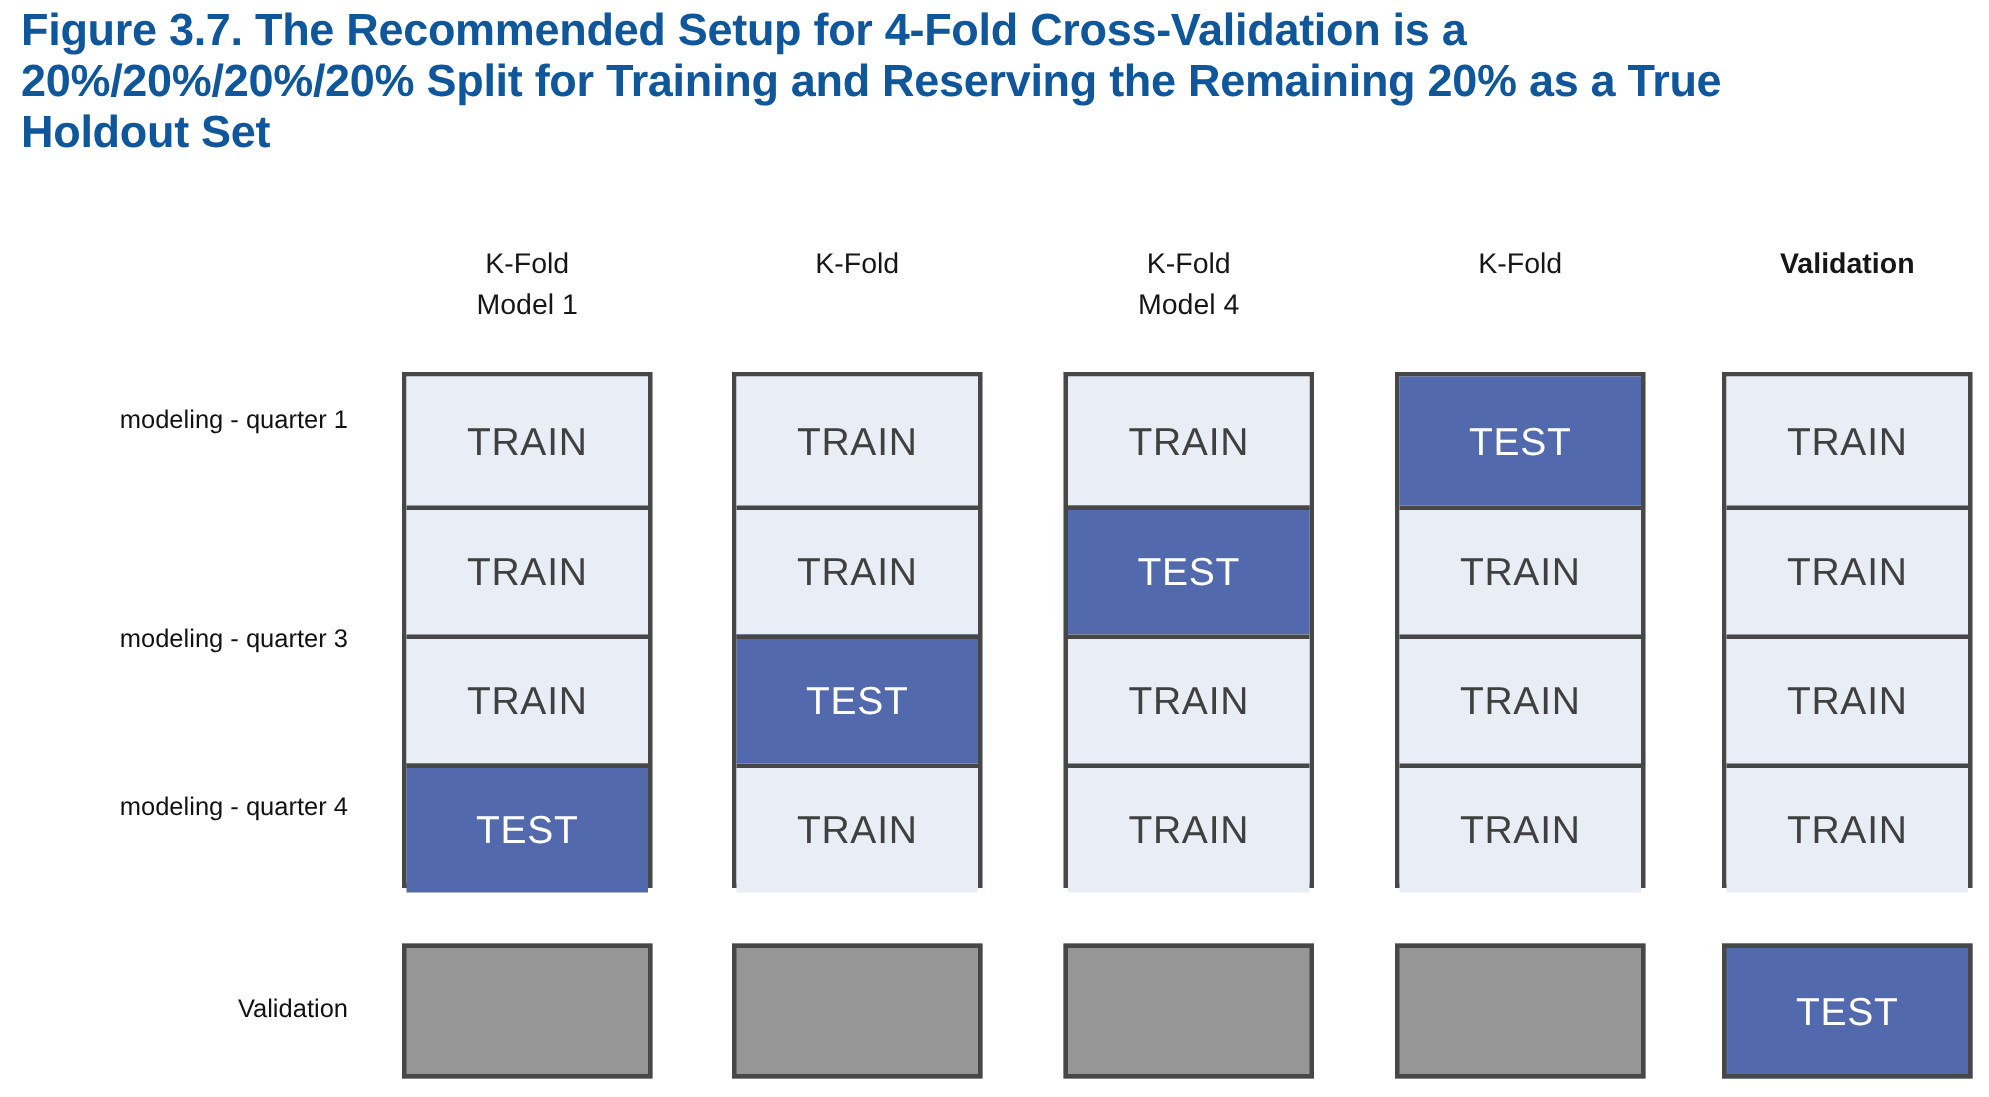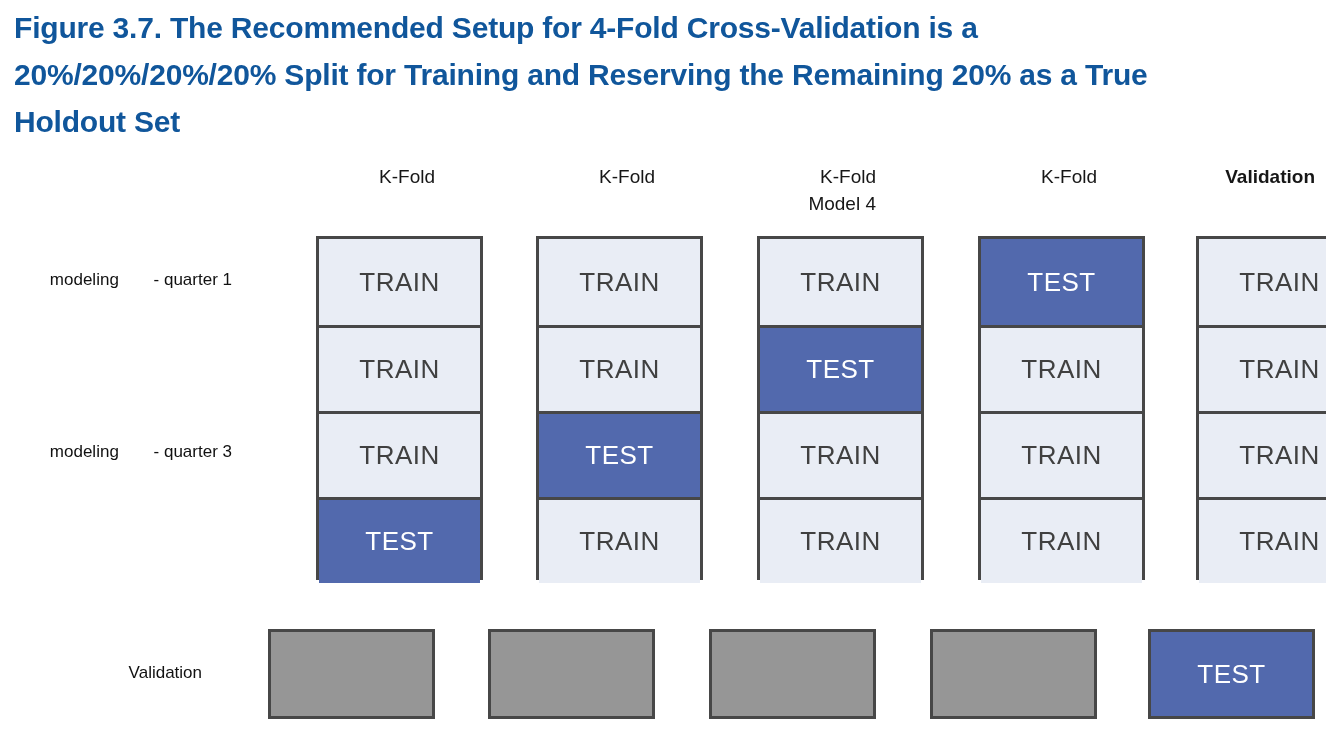--- a/index.html
+++ b/index.html
@@ -19,39 +19,39 @@
   
   #figure-title {
     position: absolute;
     left: 14px;
     top: 4px;
     width: 1180px;
     color: #10569b;
     font-family: "Liberation Sans", sans-serif;
     font-weight: bold;
     font-size: 30px;
-    line-height: 47px;
+    line-height: 34px;
     letter-spacing: -0.2px;
   }
 
   
   #diagram {
     position: absolute;
     left: 0;
     top: 0;
     width: 1326px;
     height: 731px;
   }
 
   
   .col-header {
     position: absolute;
     width: 167px;
     top: 163px;
-    text-align: right;
+    text-align: center;
     font-size: 19px;
     line-height: 27px;
     color: #161616;
     font-family: "Liberation Sans", sans-serif;
   }
   .col-header.emphasis {
     font-weight: bold;
   }
   .col-header .hline { display: block; }
 
@@ -64,33 +64,31 @@
     font-size: 17px;
     color: #111111;
     font-family: "Liberation Sans", sans-serif;
     white-space: nowrap;
   }
   .row-label .strong {
     font-weight: normal;
   }
   .row-label .rest {
     font-weight: normal;
-    margin-left: 30px;
   }
 
   
   .fold-column {
     position: absolute;
-    top: 236px;
+    top: 248px;
     width: 167px;
     height: 344px;
     box-sizing: border-box;
     border: 3px solid #474747;
     background: #e9edf5;
-    margin-left: 48px;
   }
   .fold-cell {
     position: relative;
     box-sizing: border-box;
     height: 86px;
     display: flex;
     align-items: center;
     justify-content: center;
     font-size: 26px;
     letter-spacing: 0.5px;
@@ -138,40 +136,44 @@
 <div id="figure-title">
   <span class="hline">Figure 3.7.   The Recommended Setup for 4-Fold Cross-Validation is a</span>
   <span class="hline">20%/20%/20%/20% Split for Training and Reserving the Remaining 20%</span>
   <span class="hline">as a True Holdout Set</span>
 </div>
 
 <div id="diagram">
 
   <div class="col-header" style="left:268px;">
     <span class="hline">K-Fold</span>
+    <span class="hline">Model 1</span>
   </div>
   <div class="col-header" style="left:488px;">
     <span class="hline">K-Fold</span>
   </div>
   <div class="col-header" style="left:709px;">
     <span class="hline">K-Fold</span>
     <span class="hline">Model 4</span>
   </div>
   <div class="col-header" style="left:930px;">
     <span class="hline">K-Fold</span>
   </div>
   <div class="col-header emphasis" style="left:1148px;">
     <span class="hline">Validation</span>
   </div>
 
   <div class="row-label" style="top:270px;">
     <span class="strong">modeling</span><span class="rest"> - quarter 1</span>
   </div>
-  <div class="row-label" style="top:442px;">
+  <div class="row-label" style="top:416px;">
     <span class="strong">modeling</span><span class="rest"> - quarter 3</span>
+  </div>
+  <div class="row-label" style="top:528px;">
+    <span class="strong">modeling</span><span class="rest"> - quarter 4</span>
   </div>
   <div class="row-label" style="top:663px;">
     <span class="strong">Validation</span><span class="rest"></span>
   </div>
 
   <div class="fold-column" style="left:268px;">
     <div class="fold-cell train">TRAIN</div>
     <div class="fold-cell train">TRAIN</div>
     <div class="fold-cell train">TRAIN</div>
     <div class="fold-cell test">TEST</div>

